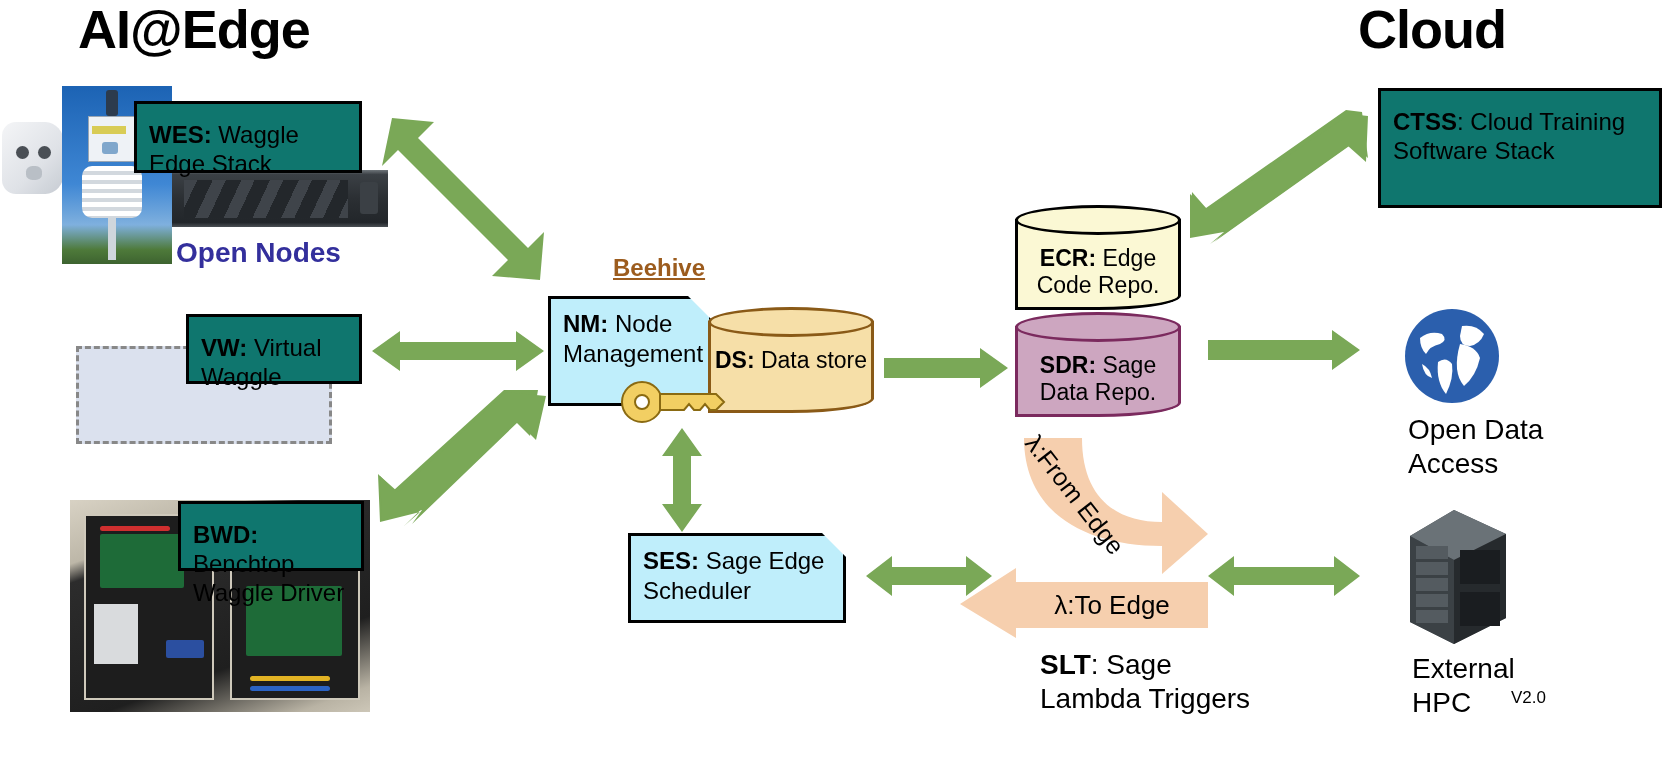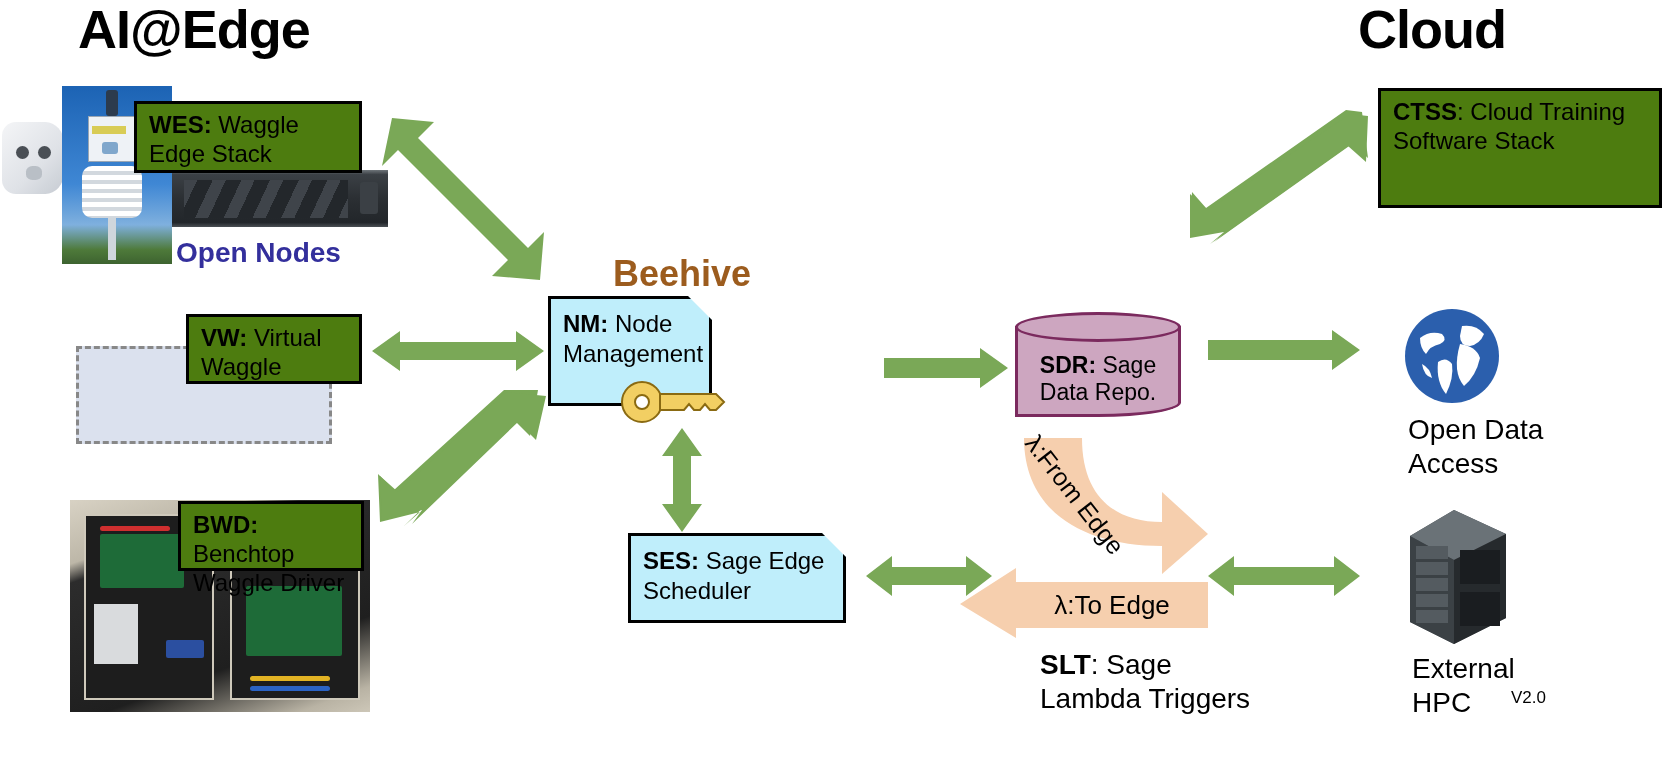--- a/index.html
+++ b/index.html
@@ -3,26 +3,26 @@
 <meta charset="utf-8">
 <style>
   html,body{margin:0;padding:0;background:#ffffff;}
   body{width:1666px;height:768px;position:relative;overflow:hidden;
        font-family:"Liberation Sans","DejaVu Sans",sans-serif;color:#000;}
   #stage{position:relative;width:1666px;height:768px;}
   .abs{position:absolute;}
 
   
   .col-title{font-weight:bold;font-size:54px;letter-spacing:-1px;line-height:1;}
-  .beehive-title{font-weight:bold;font-size:36px;color:#9c5c1e;line-height:1;}
+  .beehive-title{font-weight:bold;font-size:24px;color:#9c5c1e;line-height:1;text-decoration:underline;}
   .sage-nodes{font-weight:bold;font-size:28px;color:#332f9c;line-height:1;}
 
   
-  .gbox{background:#4d7c0f;border:3px solid #000;box-sizing:border-box;
-        padding:7px 10px 6px 12px;font-size:24px;line-height:1.2;}
+  .gbox{background:#0f766e;border:3px solid #000;box-sizing:border-box;
+        padding:17px 10px 6px 12px;font-size:24px;line-height:1.2;}
   .gbox b{font-weight:bold;}
 
   
   .cyanbox{background:#bfeefb;border:3px solid #000;box-sizing:border-box;
            padding:10px 12px;font-size:24px;line-height:1.25;
            clip-path:polygon(0 0, calc(100% - 24px) 0, 100% 24px, 100% 100%, 0 100%);}
   .cyanbox b{font-weight:bold;}
 
   
   .cyl{position:absolute;box-sizing:border-box;}
@@ -116,20 +116,27 @@
 
   <svg class="abs" style="left:378px;top:390px;" width="170" height="140">
     <polygon points="160,0 152,46 136,30 26,136 42,122 2,132 0,84 16,100 126,0" fill="#7aa857"></polygon>
     <polygon points="168,6 158,50 140,32 34,134 44,120 4,130 2,86 20,102 128,2" fill="#7aa857"></polygon>
   </svg>
 
   <div class="abs cyanbox" style="left:548px;top:296px;width:164px;height:110px;">
     <b>NM:</b><span> Node Management</span>
   </div>
 
+  <div class="cyl" style="left:708px;top:307px;width:166px;height:106px;">
+    <div class="body" style="background:#f6dfa8;border:3px solid #8a5a17;border-top:none;"></div>
+    <div class="top" style="background:#f6dfa8;border:3px solid #8a5a17;box-sizing:border-box;"></div>
+    <div class="lbl">
+      <b>DS:</b><span> Data store</span>
+    </div>
+  </div>
 
   <svg class="abs" style="left:620px;top:378px;" width="118" height="48">
     <g fill="#f2cf63" stroke="#8a6a12" stroke-width="2">
       <circle cx="22" cy="24" r="20"></circle>
       <path d="M40 16 h56 l8 8 l-8 8 h-6 l-5 -6 l-5 6 h-6 l-5 -6 l-5 6 h-24 z"></path>
     </g>
     <circle cx="22" cy="24" r="7" fill="#ffffff" stroke="#8a6a12" stroke-width="2"></circle>
   </svg>
 
   <svg class="abs" style="left:662px;top:428px;" width="40" height="104">
@@ -141,20 +148,27 @@
   </div>
 
   <svg class="abs" style="left:884px;top:348px;" width="124" height="40">
     <polygon points="0,10 96,10 96,0 124,20 96,40 96,30 0,30" fill="#7aa857"></polygon>
   </svg>
 
   <svg class="abs" style="left:866px;top:556px;" width="126" height="40">
     <polygon points="0,20 26,0 26,11 100,11 100,0 126,20 100,40 100,29 26,29 26,40" fill="#7aa857"></polygon>
   </svg>
 
+  <div class="cyl" style="left:1015px;top:205px;width:166px;height:105px;">
+    <div class="body" style="background:#fbf8d4;border:3px solid #000;border-top:none;"></div>
+    <div class="top" style="background:#fbf8d4;border:3px solid #000;box-sizing:border-box;"></div>
+    <div class="lbl">
+      <b>ECR:</b><span> Edge Code Repo.</span>
+    </div>
+  </div>
 
   <div class="cyl" style="left:1015px;top:312px;width:166px;height:105px;padding-left:43px;">
     <div class="body" style="background:#cda6c0;border:3px solid #7b2a5e;border-top:none;"></div>
     <div class="top" style="background:#cda6c0;border:3px solid #7b2a5e;box-sizing:border-box;"></div>
     <div class="lbl">
       <b>SDR:</b><span> Sage Data Repo.</span>
     </div>
   </div>
 
   <svg class="abs" style="left:1012px;top:438px;" width="198" height="136">

